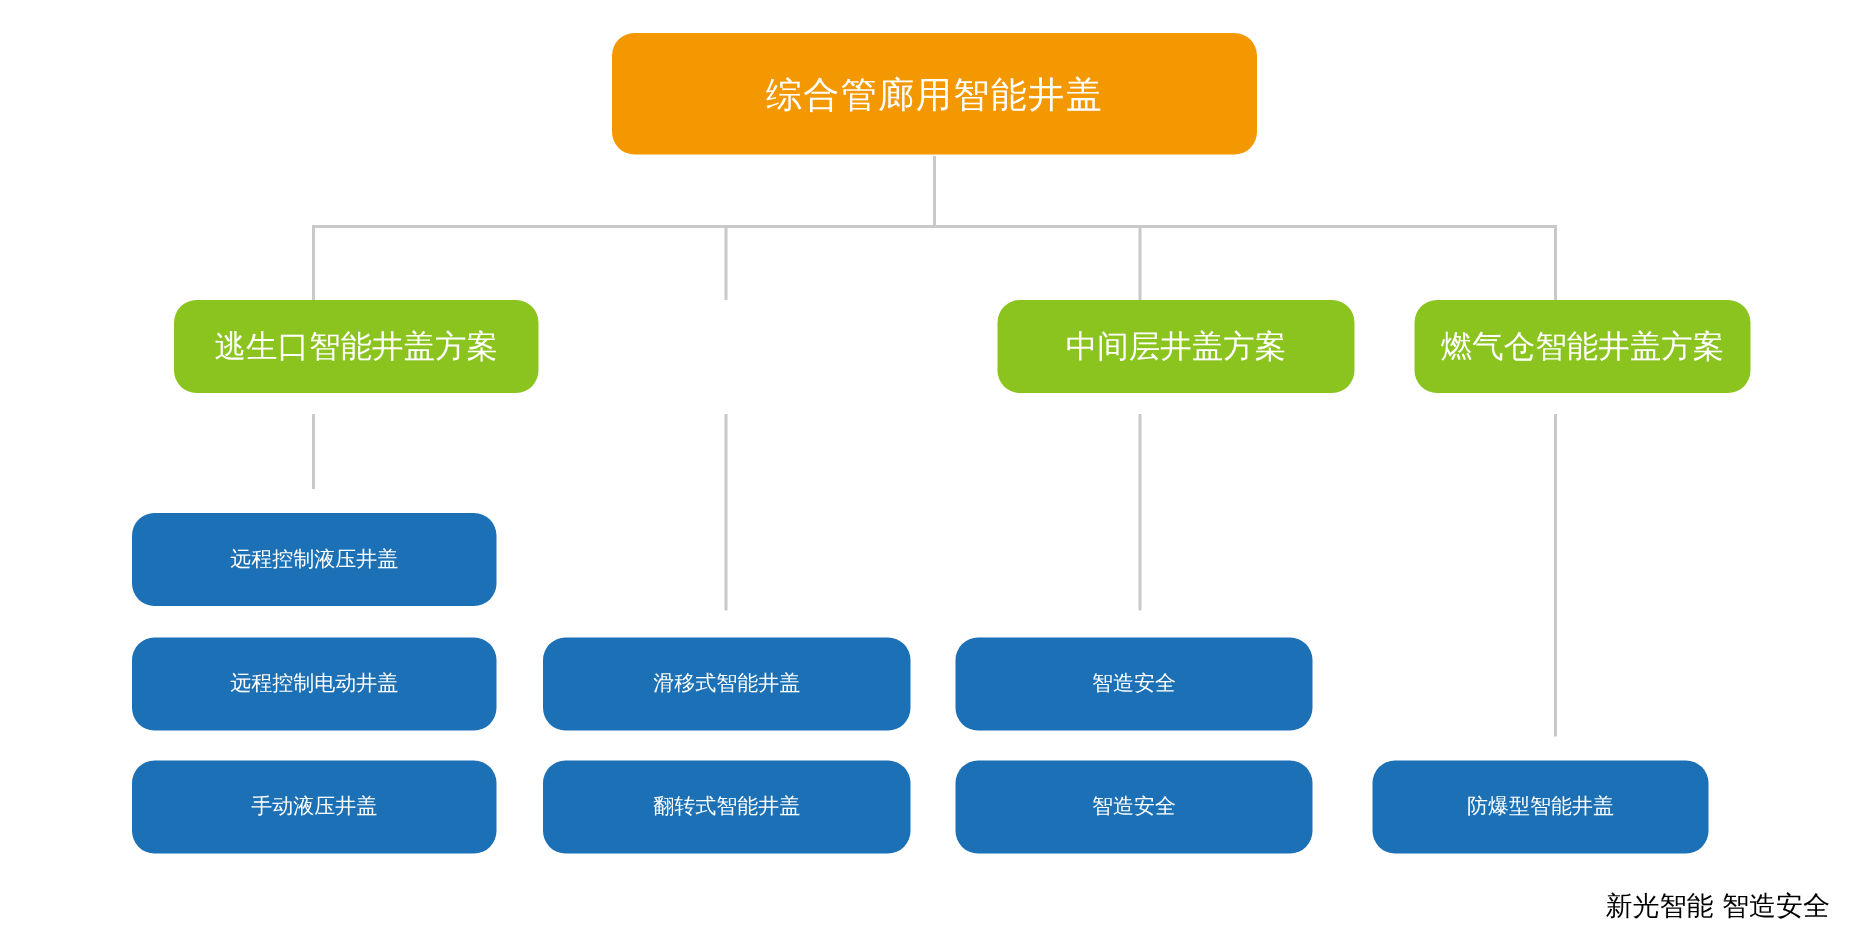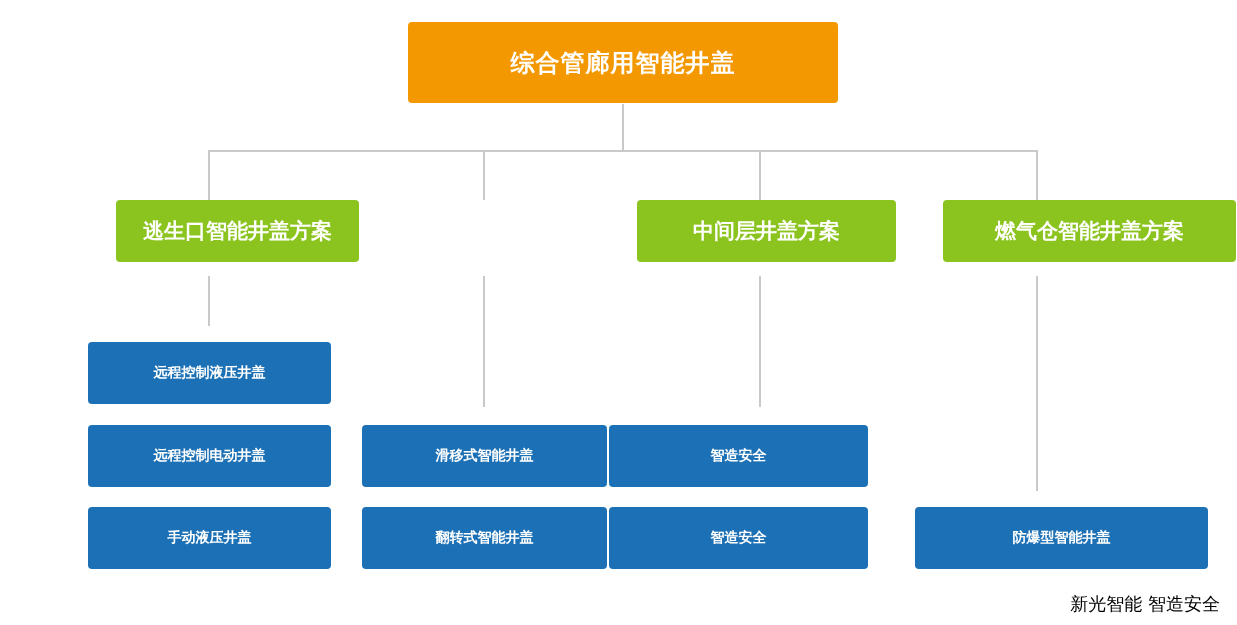--- a/index.html
+++ b/index.html
@@ -14,23 +14,23 @@
     height: 625px;
     background: #ffffff;
     overflow: hidden;
   }
   .node {
     position: absolute;
     display: flex;
     align-items: center;
     justify-content: center;
     color: #ffffff;
-    font-weight: 700;
+    font-weight: 400;
     text-align: right;
-    border-radius: 4px;
+    border-radius: 15px;
     box-sizing: border-box;
   }
   .node-root {
     left: 408px; top: 22px;
     width: 430px; height: 81px;
     background: #F39800;
     font-size: 24px;
     letter-spacing: 1px;
   }
   .node-solution {
@@ -40,22 +40,22 @@
     margin-left: 28px;
   }
   .node-product {
     height: 62px;
     background: #1C70B5;
     font-size: 14px;
   }
   
   .col1 { left: 88px;  width: 243px; }
   .col2 { left: 362px; width: 245px; }
-  .col3 { left: 609px; width: 259px; }
-  .col4 { left: 915px; width: 293px; }
+  .col3 { left: 637px; width: 238px; }
+  .col4 { left: 915px; width: 224px; }
   .row1 { top: 342px; }
   .row2 { top: 425px; }
   .row3 { top: 507px; }
   
   .line {
     position: absolute;
     background: #C9C9C9;
   }
   .vline { width: 1.5px; }
   .hline { height: 1.5px; }

